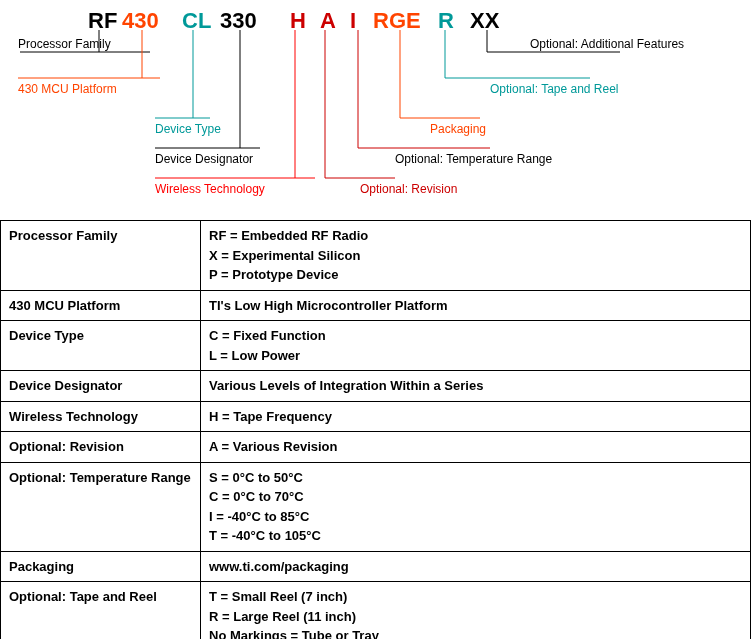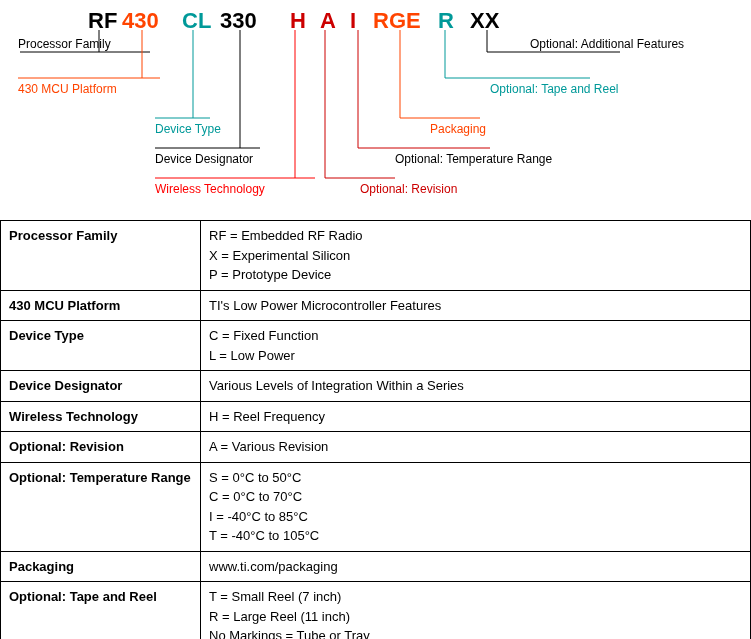--- a/index.html
+++ b/index.html
@@ -31,20 +31,21 @@
     .info-table {
       width: 100%;
       border-collapse: collapse;
       border: 1px solid #000;
     }
     .info-table td {
       border: 1px solid #000;
       padding: 5px 8px;
       vertical-align: top;
       line-height: 1.5;
+      font-weight: bold;
     }
     .info-table td:first-child {
       font-weight: bold;
       width: 200px;
       white-space: nowrap;
     }
   </style>
 </head>
 <body>
 
@@ -109,33 +110,33 @@
 </div>
 
 <table class="info-table">
   <tbody id="table-body">
       <tr>
         <td>Processor Family</td>
         <td>RF = Embedded RF Radio<br>X = Experimental Silicon<br>P = Prototype Device</td>
       </tr>
       <tr>
         <td>430 MCU Platform</td>
-        <td>TI's Low Power Microcontroller Features</td>
+        <td>TI's Low High Microcontroller Platform</td>
       </tr>
       <tr>
         <td>Device Type</td>
         <td>C = Fixed Function<br>L = Low Power</td>
       </tr>
       <tr>
         <td>Device Designator</td>
         <td>Various Levels of Integration Within a Series</td>
       </tr>
       <tr>
         <td>Wireless Technology</td>
-        <td>H = Reel Frequency</td>
+        <td>H = Tape Frequency</td>
       </tr>
       <tr>
         <td>Optional: Revision</td>
         <td>A = Various Revision</td>
       </tr>
       <tr>
         <td>Optional: Temperature Range</td>
         <td>S = 0°C to 50°C<br>C = 0°C to 70°C<br>I = -40°C to 85°C<br>T = -40°C to 105°C</td>
       </tr>
       <tr>

